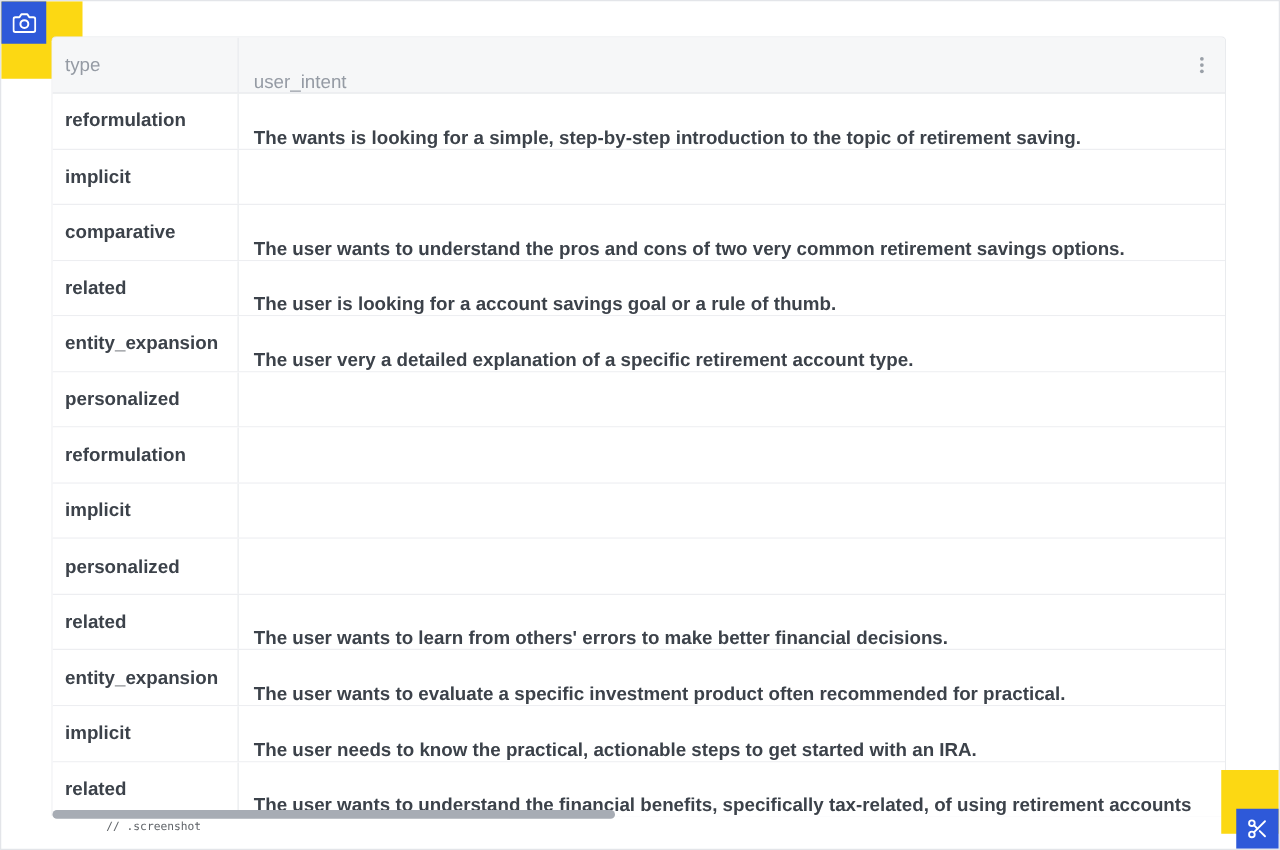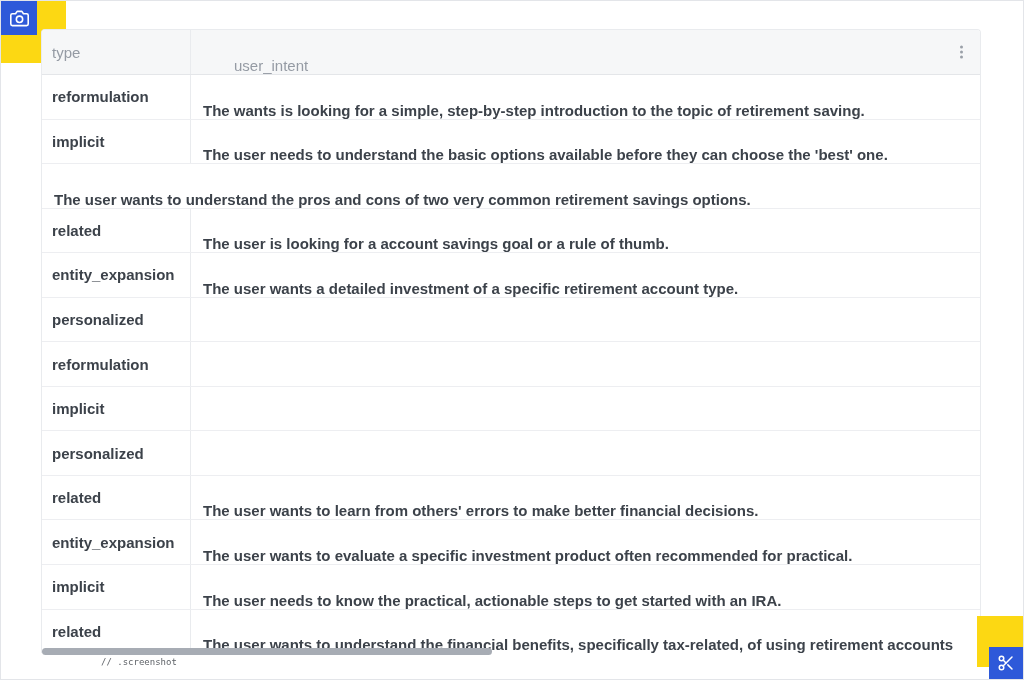--- a/index.html
+++ b/index.html
@@ -24,21 +24,21 @@
   .grid {
     position:absolute; left:40px; top:28px; width:940px; height:624px;
     z-index:2; background:#ffffff;
     border:1px solid #e9ebee; border-bottom:none;
     border-radius:4px 4px 0 0;
     display:flex; flex-direction:column; overflow:hidden;
   }
   .grid-header {
     flex:0 0 45px; display:flex; align-items:stretch;
     background:#f6f7f8; border-bottom:1px solid #e4e6e9;
-    color:#959ba4; font-size:15px;gap:31px;
+    color:#959ba4; font-size:15px;
   }
   .col-type  { flex:0 0 149px; display:flex; align-items:center;
                padding-left:10px; border-right:1px solid #e9ebee;
                overflow:hidden; white-space:nowrap; }
   .col-intent{ flex:1 1 auto; display:flex; align-items:flex-end;
                padding-left:12px; position:relative;
                overflow:hidden; white-space:nowrap; }
   .grid-row {
     flex:0 0 44.55px; display:flex; align-items:stretch;
     border-bottom:1px solid #edeef1;
@@ -51,21 +51,21 @@
   .kebab i { width:3px; height:3px; border-radius:50%; background:#9aa0a8; display:block; }
 
   
   .hscroll {
     position:absolute; left:41px; top:647px; width:450px; height:7px;
     border-radius:4px; background:#a7acb4; z-index:3;
   }
 
   
   .caption {
-    position:absolute; left:100px; top:656px; z-index:3;
+    position:absolute; left:84px; top:656px; z-index:3;
     font-family:"DejaVu Sans Mono","Liberation Mono",monospace;
     font-size:9px; color:#5f6368;
   }
 
   .badge-icon { display:block; }
 </style>
 </head>
 <body>
 
 <div class="corner-yellow-tl" style="background: rgb(252, 216, 19);"></div>
@@ -96,43 +96,43 @@
       <span>reformulation</span>
     </div>
     <div class="col-intent">
       <span>The wants is looking for a simple, step-by-step introduction to the topic of retirement saving.</span>
     </div>
   </div>
       <div class="grid-row">
     <div class="col-type">
       <span>implicit</span>
     </div>
-    <div class="col-intent">
-      <span>The user needs to understand the basic options available before they can choose the 'best' one.</span>
-    </div>
-  </div>
-      <div class="grid-row">
+  </div>
+      <div class="grid-row">
+    <div class="col-type">
+      <span>comparative</span>
+    </div>
     <div class="col-intent">
       <span>The user wants to understand the pros and cons of two very common retirement savings options.</span>
     </div>
   </div>
       <div class="grid-row">
     <div class="col-type">
       <span>related</span>
     </div>
     <div class="col-intent">
       <span>The user is looking for a account savings goal or a rule of thumb.</span>
     </div>
   </div>
       <div class="grid-row">
     <div class="col-type">
       <span>entity_expansion</span>
     </div>
     <div class="col-intent">
-      <span>The user wants a detailed investment of a specific retirement account type.</span>
+      <span>The user very a detailed explanation of a specific retirement account type.</span>
     </div>
   </div>
       <div class="grid-row">
     <div class="col-type">
       <span>personalized</span>
     </div>
   </div>
       <div class="grid-row">
     <div class="col-type">
       <span>reformulation</span>

